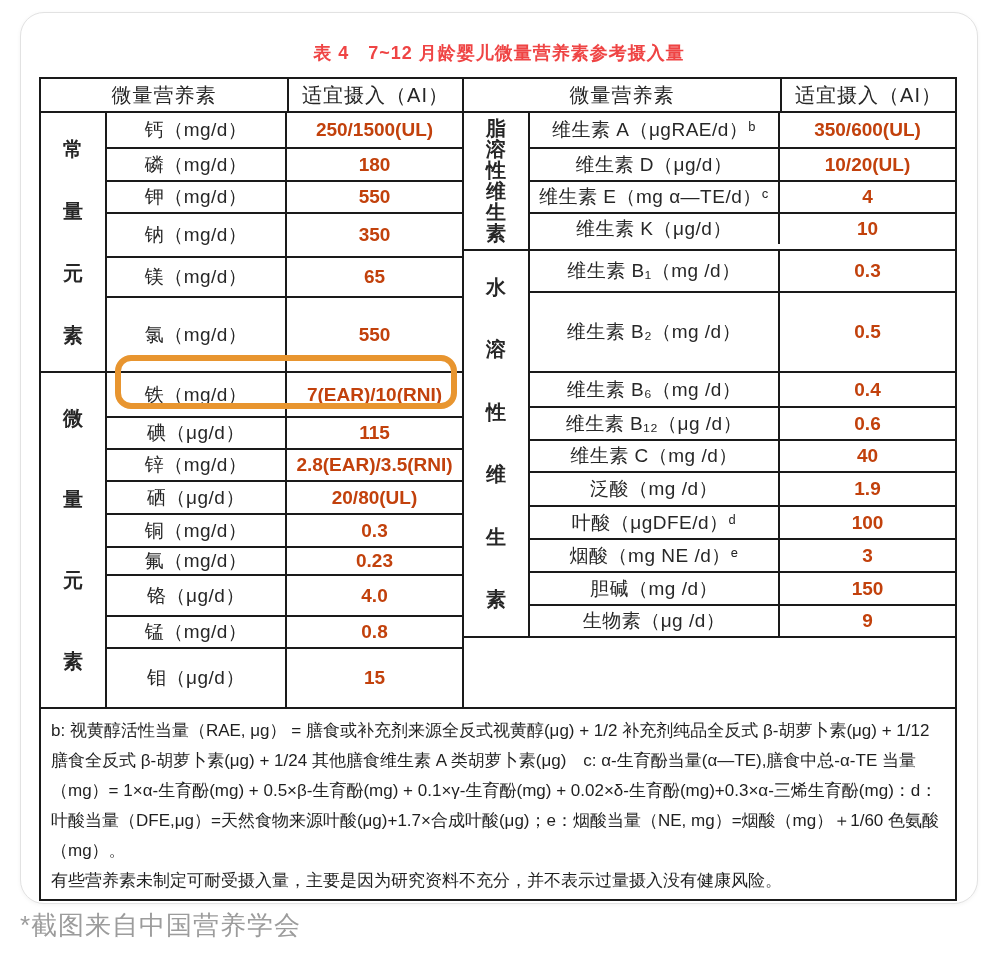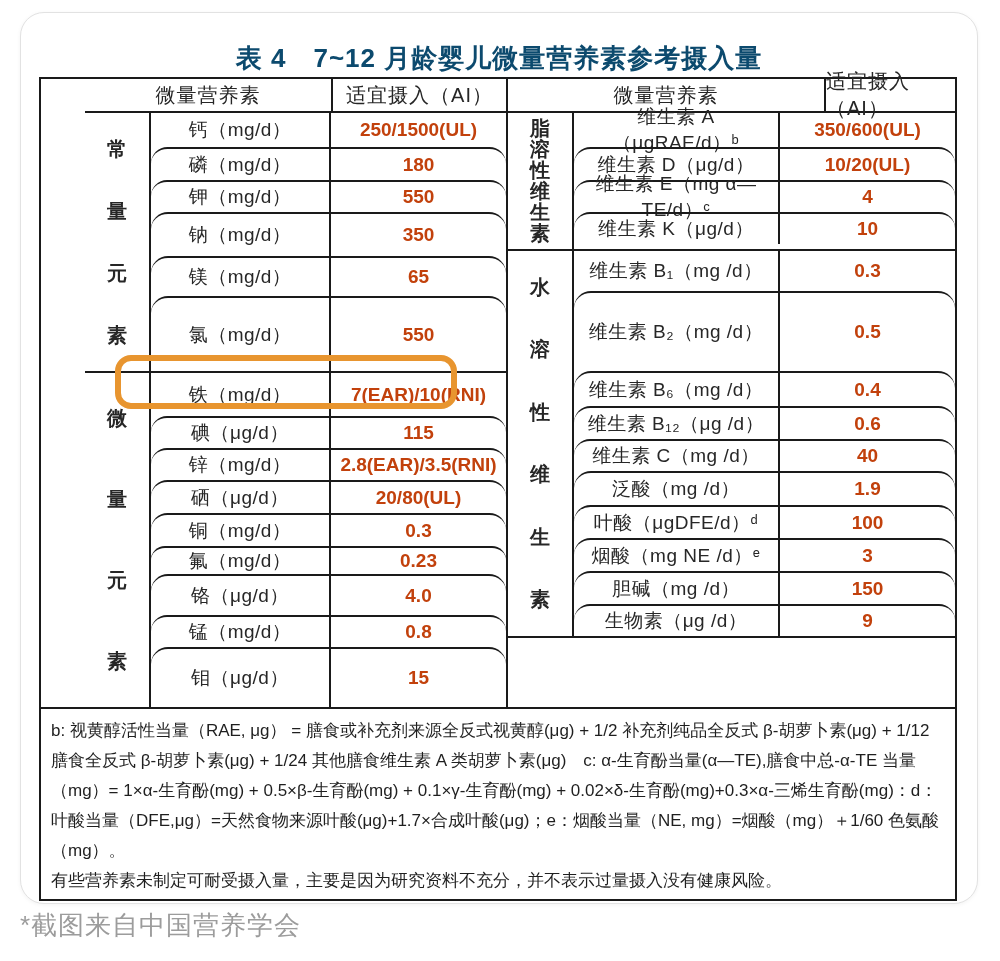--- a/index.html
+++ b/index.html
@@ -1,35 +1,35 @@
 <!DOCTYPE html>
 <html><head>
 <meta charset="utf-8">
 <style>
   html,body{margin:0;padding:0;background:#ffffff;}
   body{width:1000px;height:961px;position:relative;font-family:"Liberation Sans","DejaVu Sans",sans-serif;-webkit-font-smoothing:antialiased;}
   .card{position:absolute;left:20px;top:12px;width:956px;height:890px;background:#ffffff;border:1px solid #e2e2e2;border-radius:24px;box-shadow:0 1px 4px rgba(0,0,0,.05);overflow:hidden;}
-  .title{margin-top:28px;text-align:center;font-size:26px;font-weight:700;color:#0c4a6e;letter-spacing:1px;}
+  .title{margin-top:28px;text-align:center;font-size:18px;font-weight:700;color:#ef4444;letter-spacing:1px;}
   .table-wrap{position:absolute;left:18px;top:64px;width:918px;box-sizing:border-box;border:2px solid #1a1a1a;background:#fff;}
-  .halves{display:flex;align-items:stretch;padding-left:44px;}
+  .halves{display:flex;align-items:stretch;}
   .half{display:flex;flex-direction:column;box-sizing:border-box;}
   .half.L{width:423px;border-right:2px solid #1a1a1a;}
   .half.R{flex:1;}
   .head-row{display:flex;height:34px;box-sizing:border-box;border-bottom:2px solid #1a1a1a;}
   .hc{display:flex;align-items:center;justify-content:center;font-size:20px;color:#262626;letter-spacing:1px;box-sizing:border-box;}
   .L .hn{width:248px;border-right:2px solid #1a1a1a;}
   .R .hn{width:318px;border-right:2px solid #1a1a1a;}
   .hv{flex:1;}
   .groups{display:flex;flex-direction:column;}
   .group{display:flex;box-sizing:border-box;}
   .group.g2{border-top:2px solid #1a1a1a;}
   .glabel{width:66px;box-sizing:border-box;border-right:2px solid #1a1a1a;display:flex;flex-direction:column;justify-content:space-around;align-items:center;padding:5px 0;font-weight:700;font-size:20px;color:#262626;}
   .gchar{line-height:21px;}
   .rows{flex:1;display:flex;flex-direction:column;}
-  .row{display:flex;box-sizing:border-box;border-radius:17px;}
+  .row{display:flex;box-sizing:border-box;}
   .row + .row{border-top:2px solid #1a1a1a;}
   .cell{display:flex;align-items:center;justify-content:center;box-sizing:border-box;}
   .cell.name{flex:1;border-right:2px solid #1a1a1a;font-size:19px;color:#272727;letter-spacing:0.5px;padding:0 4px;text-align:center;}
   .cell.value{width:175px;font-size:19px;font-weight:700;color:#c2410c;}
   
   .L .g1 .row:nth-child(1){height:34px}.L .g1 .row:nth-child(2){height:33px}
   .L .g1 .row:nth-child(3){height:32px}.L .g1 .row:nth-child(4){height:44px}
   .L .g1 .row:nth-child(5){height:40px}.L .g1 .row:nth-child(6){height:75px}
   
   .L .g2 .row:nth-child(1){height:43px}.L .g2 .row:nth-child(2){height:32px}

